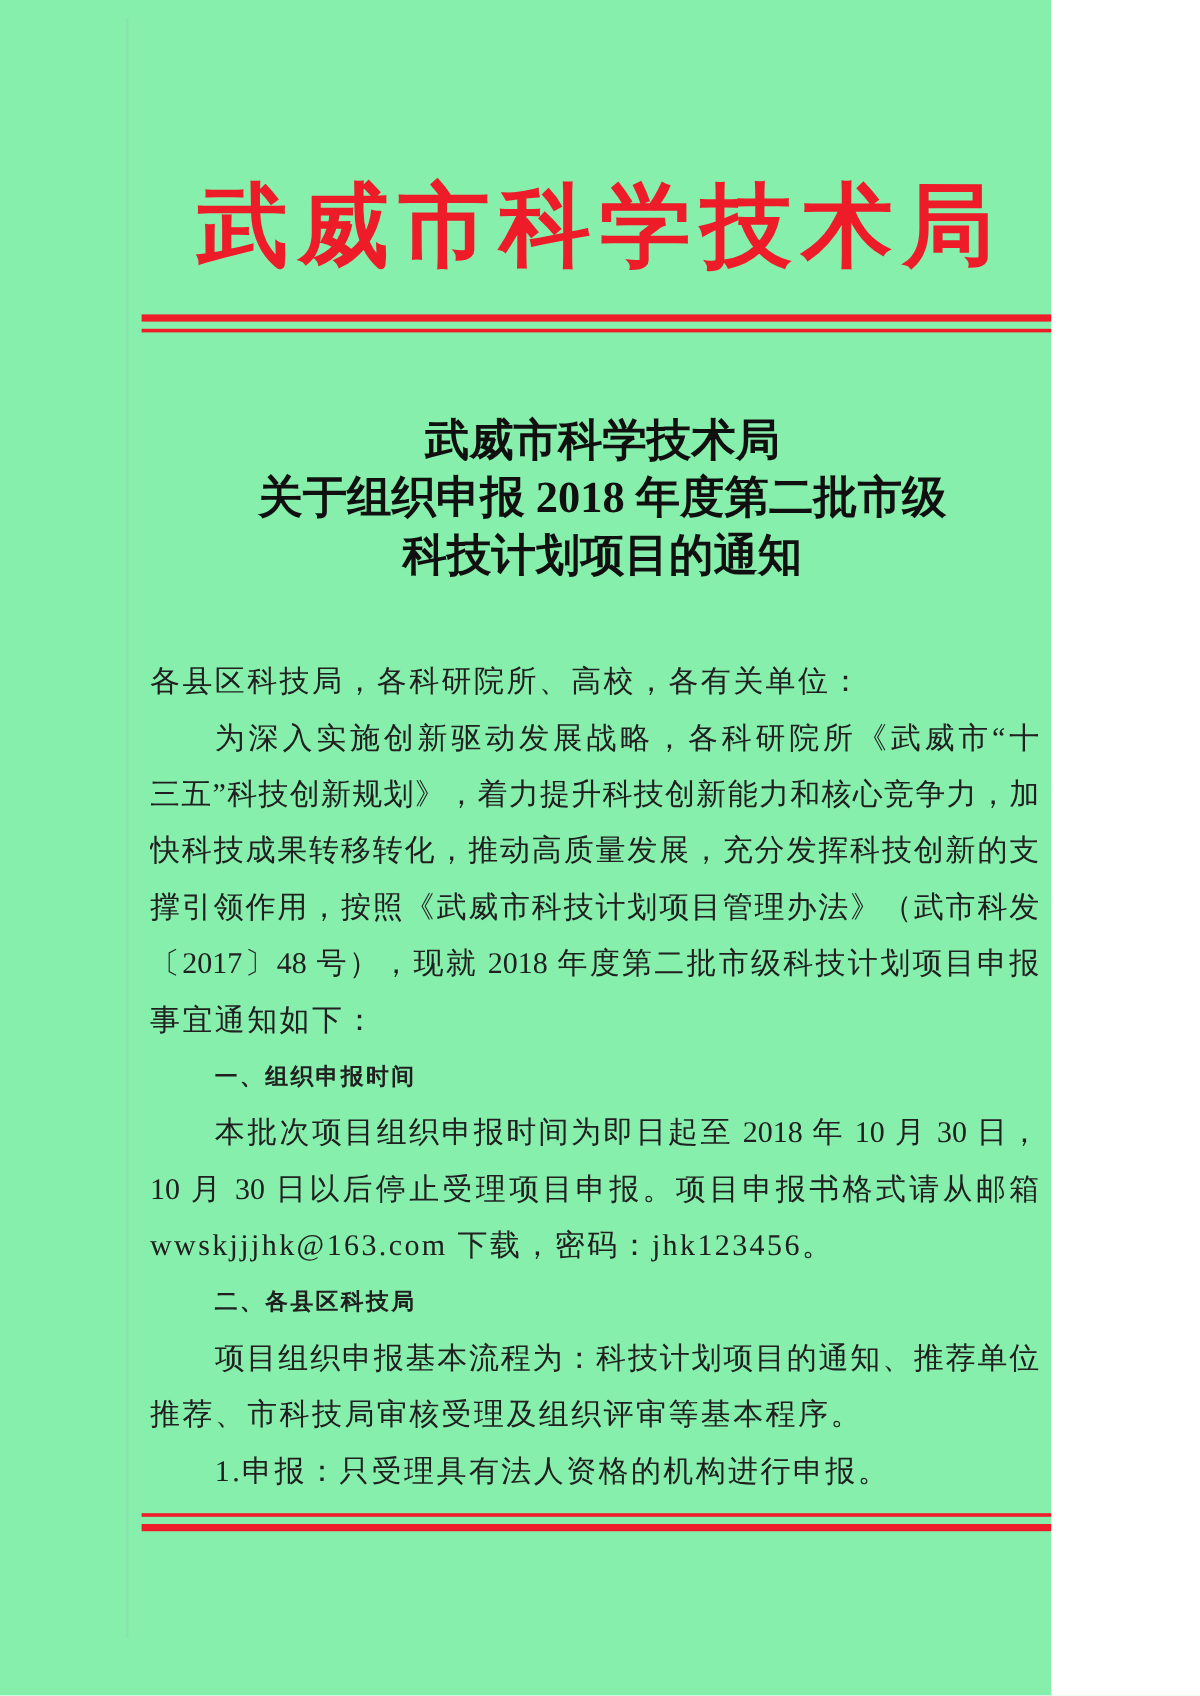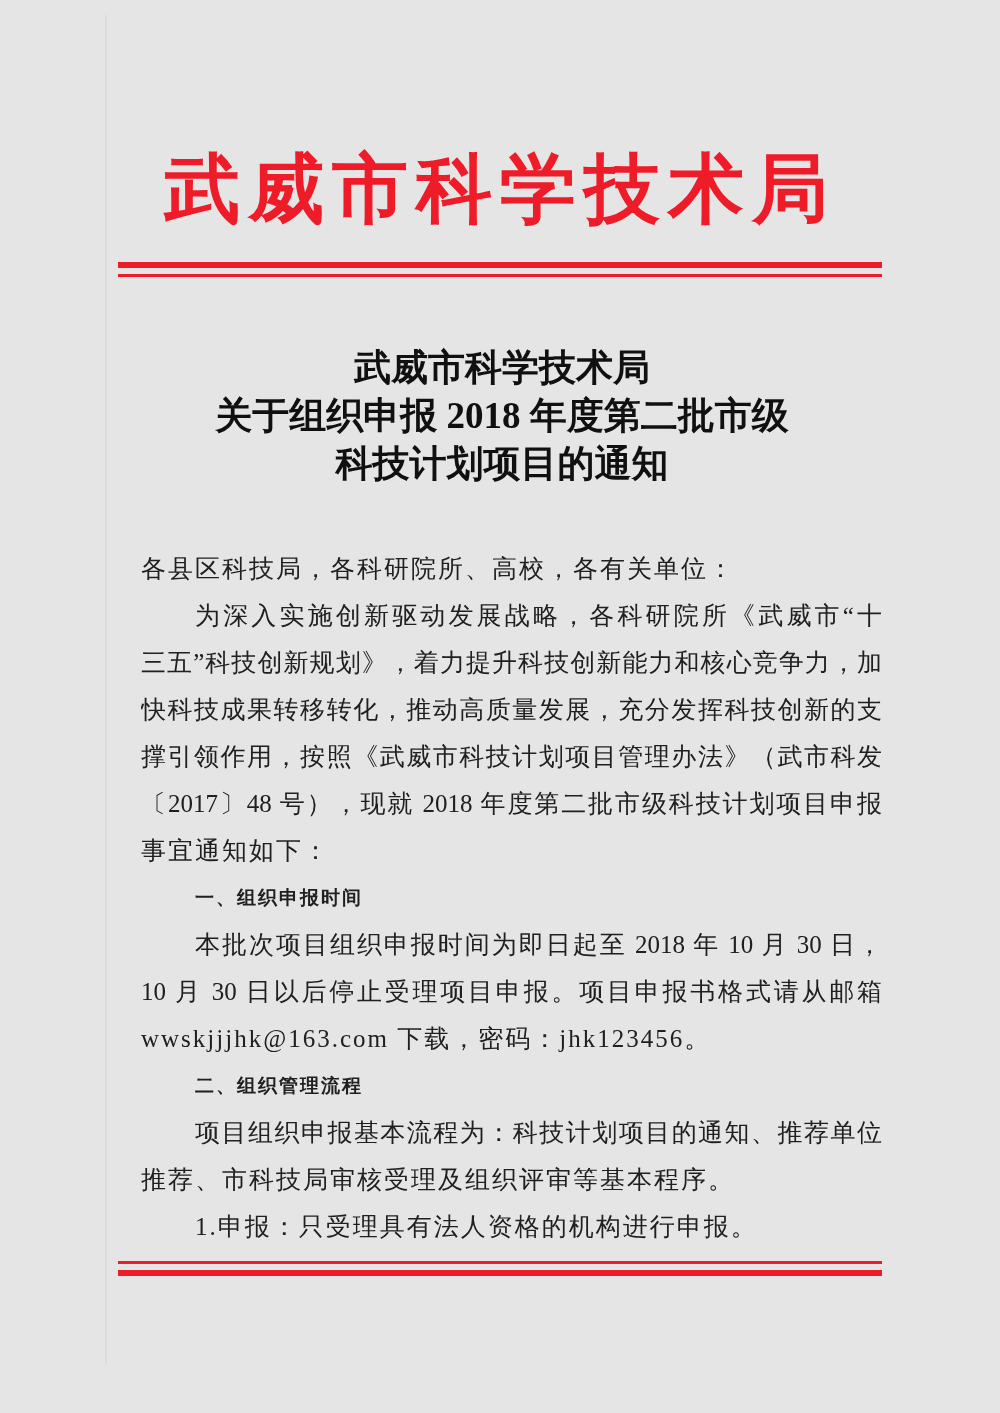--- a/index.html
+++ b/index.html
@@ -2,22 +2,22 @@
 <html><head>
 <meta charset="utf-8">
 <style>
   :root{
     --red:#ee1b28;
     --ink:#1d1d1d;
   }
   html,body{margin:0;padding:0;background:#ffffff;}
   .page{
     position:relative;
-    width:1000px;height:1413px;
-    background:#e5e5e5;
+    width:876px;height:1413px;
+    background:#86efac;
     overflow:hidden;
     font-family:"Liberation Serif","DejaVu Serif",serif;
     color:var(--ink);
   }
   
   .paper-edge{
     position:absolute;left:105px;top:15px;width:2px;height:1350px;
     background:#8899aa;opacity:0.12;
   }
   
@@ -39,21 +39,21 @@
   
   .doc-title{
     position:absolute;top:344px;left:128px;width:748px;
     text-align:center;
     font-size:37px;font-weight:bold;
     line-height:48px;
     color:#101010;
   }
   
   .body-block{
-    position:absolute;top:545px;left:141px;width:741px;
+    position:absolute;top:545px;left:125px;width:741px;
     font-size:25px;
     line-height:47px;
     color:#202020;
   }
   .line{
     height:47px;overflow:hidden;
     letter-spacing:2px;
   }
   .line.j{ 
     text-align:justify;
@@ -94,21 +94,21 @@
     <div class="line j">快科技成果转移转化，推动高质量发展，充分发挥科技创新的支</div>
     <div class="line j">撑引领作用，按照《武威市科技计划项目管理办法》（武市科发</div>
     <div class="line j">〔2017〕48 号），现就 2018 年度第二批市级科技计划项目申报</div>
     <div class="line">事宜通知如下：</div>
 
     <div class="line h ind">一、组织申报时间</div>
     <div class="line j ind">本批次项目组织申报时间为即日起至 2018 年 10 月 30 日，</div>
     <div class="line j">10 月 30 日以后停止受理项目申报。项目申报书格式请从邮箱</div>
     <div class="line">wwskjjjhk@163.com 下载，密码：jhk123456。</div>
 
-    <div class="line h ind">二、组织管理流程</div>
+    <div class="line h ind">二、各县区科技局</div>
     <div class="line j ind">项目组织申报基本流程为：科技计划项目的通知、推荐单位</div>
     <div class="line">推荐、市科技局审核受理及组织评审等基本程序。</div>
     <div class="line ind">1.申报：只受理具有法人资格的机构进行申报。</div>
   </div>
 
   <div class="rule rule-bottom-thin"></div>
   <div class="rule rule-bottom-thick"></div>
 
 </div>
 

